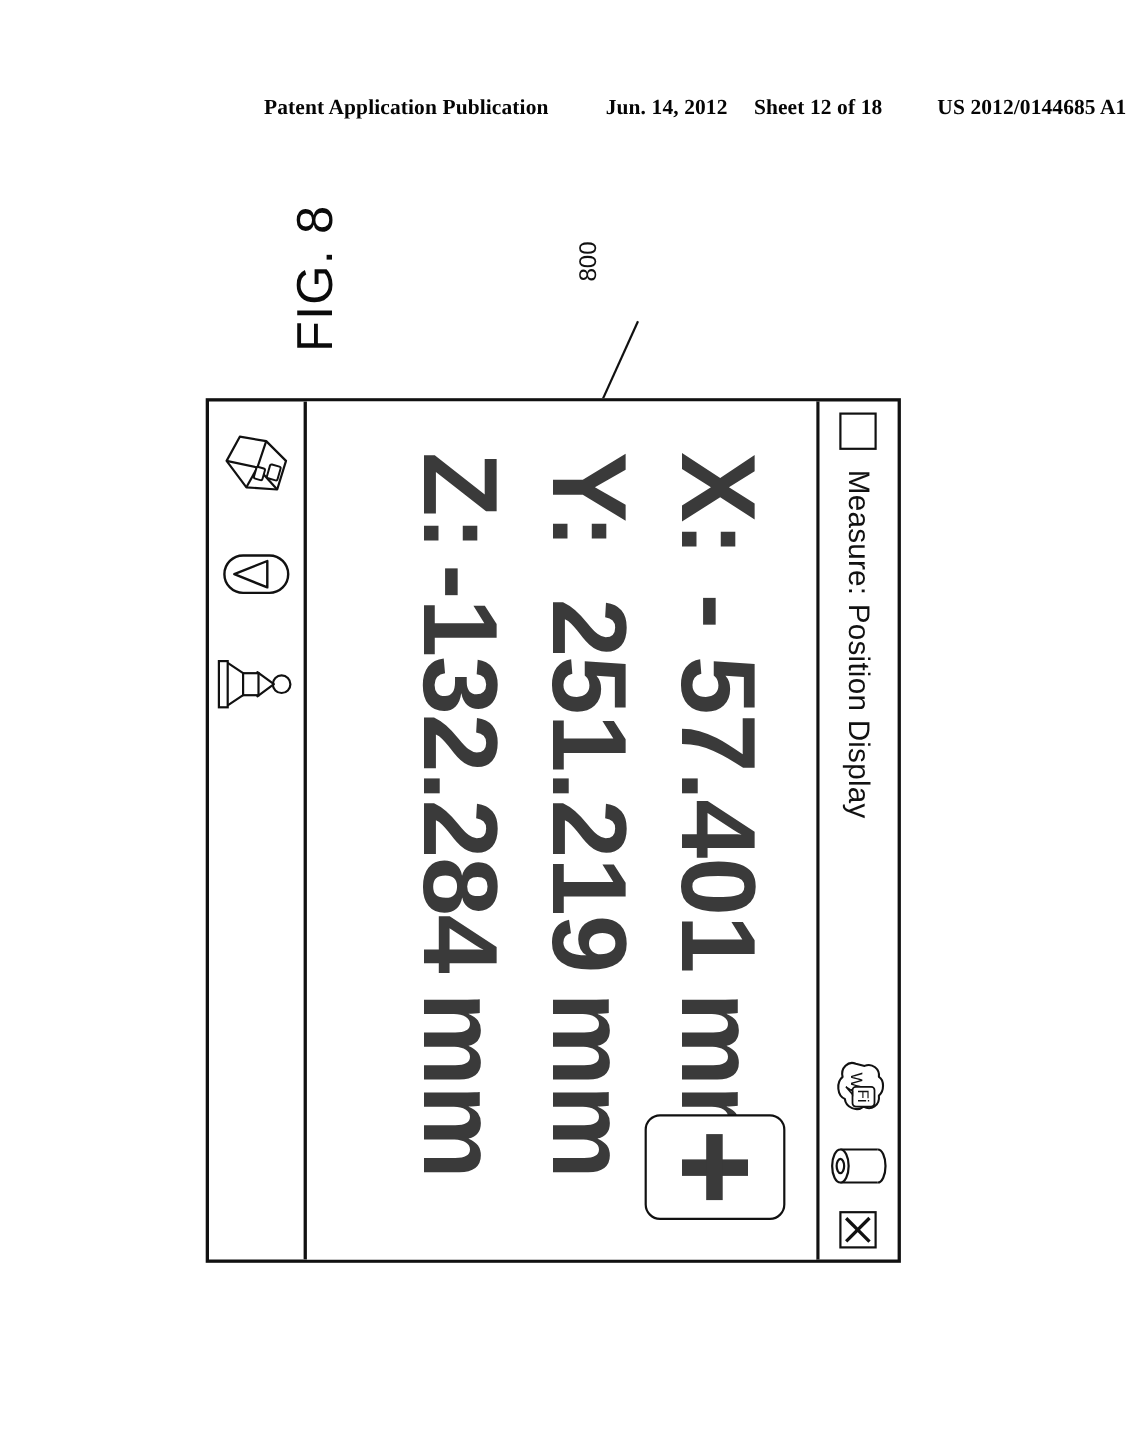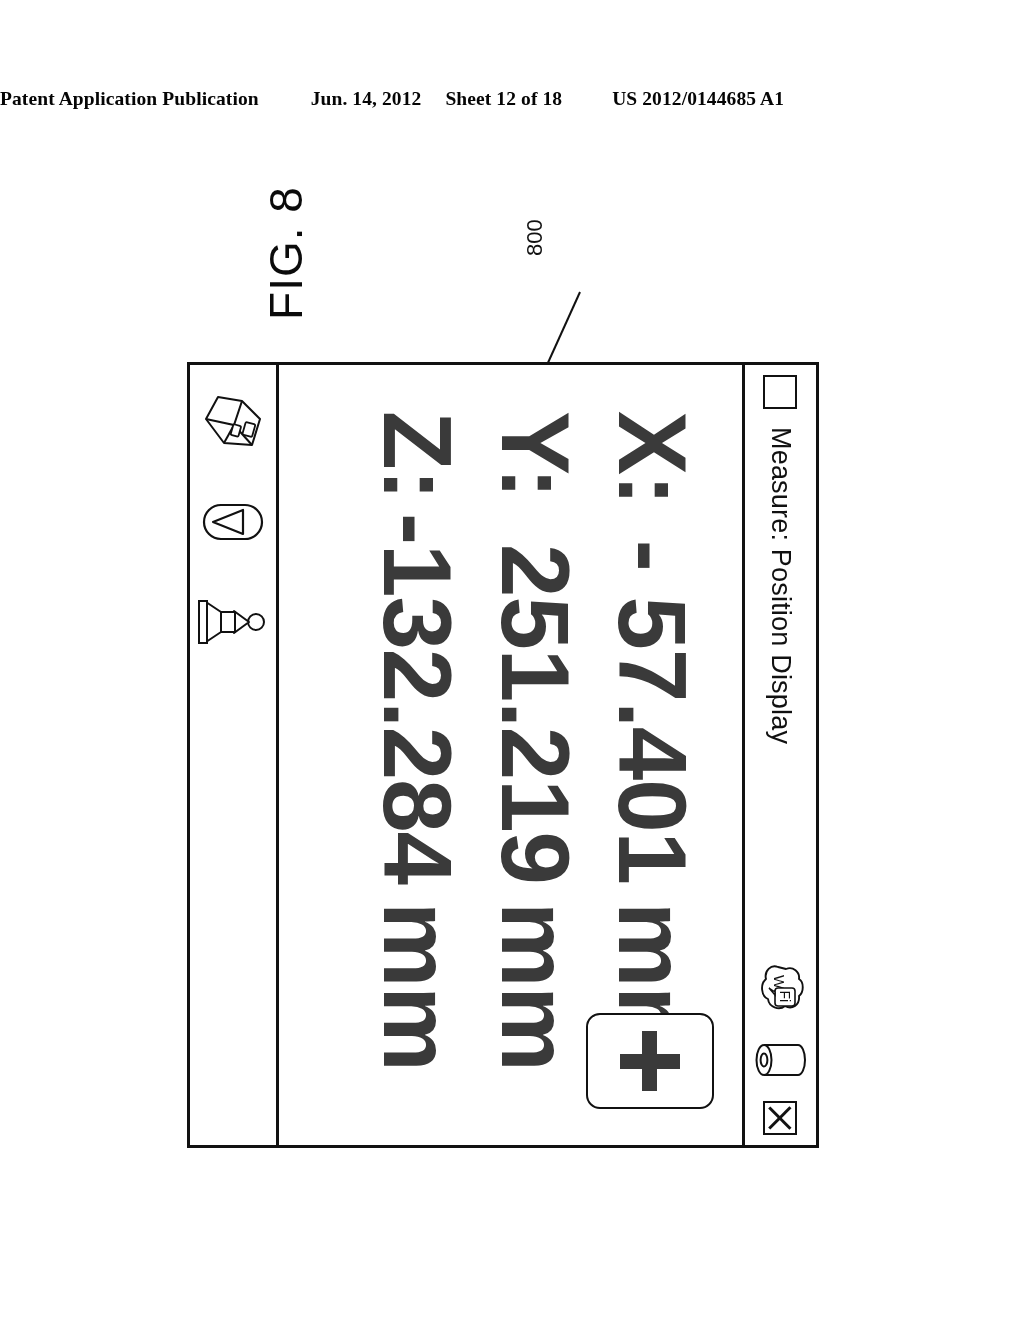--- a/index.html
+++ b/index.html
@@ -7,21 +7,21 @@
     width:1024px;height:1320px;
     background:#ffffff;
     font-family:"Liberation Serif", serif;
     position:relative;
     overflow:hidden;
   }
   
   #patent-header{
     position:absolute;
     top:88px; left:0; width:1024px;
-    text-align:left;
+    text-align:right;
     font-family:"Liberation Serif", serif;
     font-weight:bold;
     font-size:19.5px;
     letter-spacing:0.1px;
     color:#050505;
     white-space:nowrap;
   }
   #patent-header span{display:inline-block;vertical-align:baseline;}
   .hdr-gap-1{width:42px;}
   .hdr-gap-2{width:14px;}

